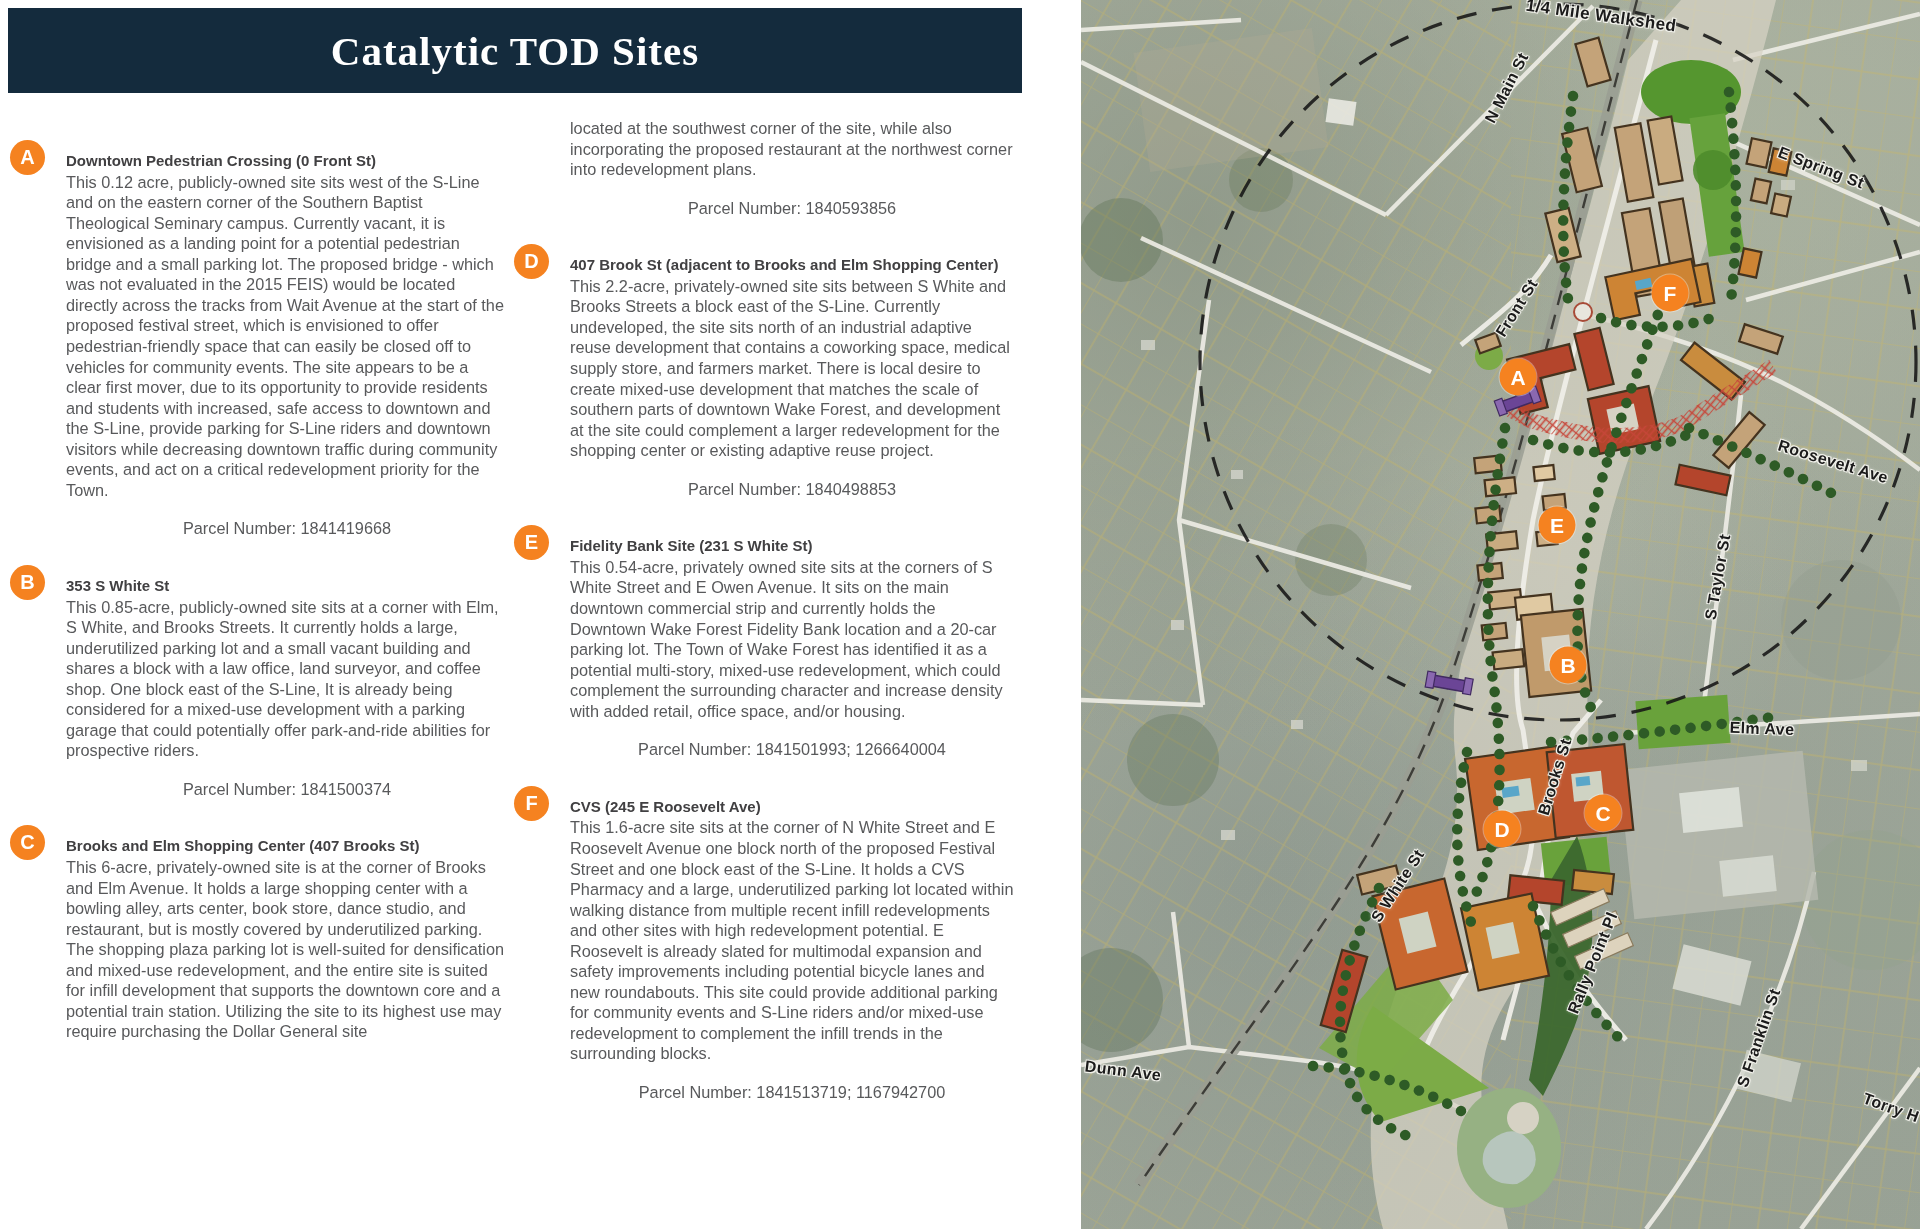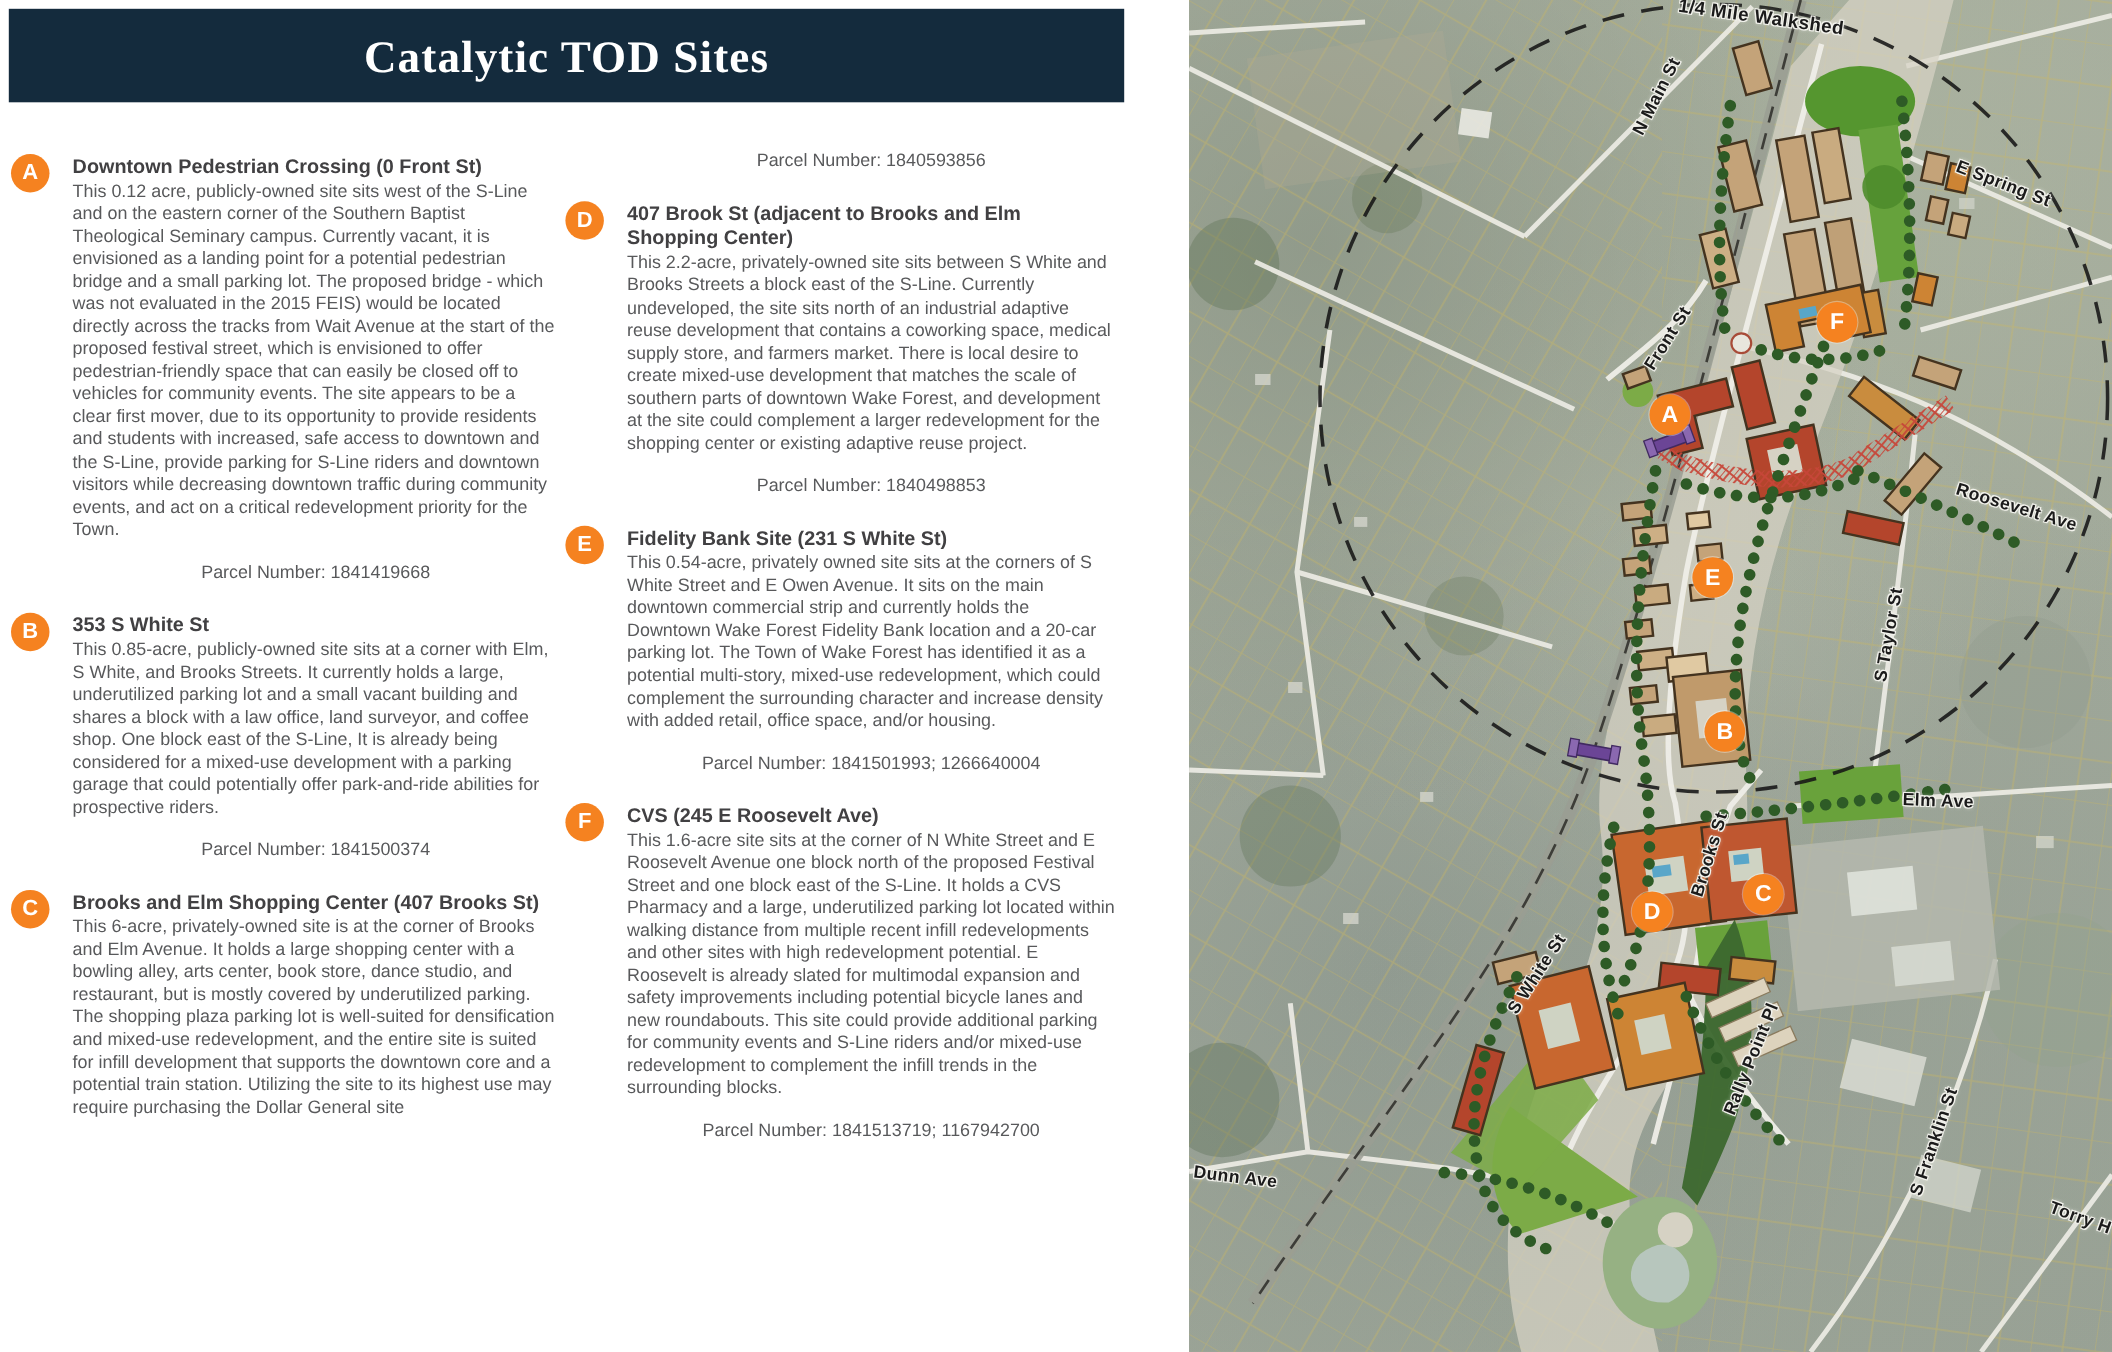--- a/index.html
+++ b/index.html
@@ -12,21 +12,21 @@
   .col{position:absolute;top:118px;}
   .col1{left:10px;width:498px;}
   .col2{left:514px;width:500px;}
   .intro h2{margin:0 0 2px 0;font-size:17px;color:#414042;font-weight:700;}
   .intro p{margin:0;font-size:16.3px;line-height:1.26;}
   .site{display:flex;margin-top:22px;}
   .badgecol{width:56px;flex:0 0 56px;}
   .badge{width:35px;height:35px;border-radius:50%;background:#f58220;color:#fff;
        font-weight:700;font-size:20px;display:flex;align-items:center;justify-content:center;}
   .stext{flex:1;min-width:0;}
-  .stext h3{margin:0 0 1px 0;font-size:18px;line-height:1.25;color:#414042;font-weight:700;}
+  .stext h3{margin:12px 0 1px 0;font-size:15px;line-height:1.25;color:#414042;font-weight:700;}
   .stext p{margin:0;font-size:16.3px;line-height:1.26;}
   .parcel{text-align:center;margin:18px 0 4px 0 !important;}
   .cont{display:flex;}
   .map{position:absolute;left:1081px;top:0;width:839px;height:1229px;overflow:hidden;
        background-color:#a5ab9d;
        background-image:
          radial-gradient(circle at 14% 18%, rgba(133,144,128,.65), transparent 42%),
          radial-gradient(circle at 82% 12%, rgba(172,180,160,.55), transparent 36%),
          radial-gradient(circle at 72% 74%, rgba(148,158,148,.55), transparent 46%),
          radial-gradient(circle at 22% 72%, rgba(130,142,136,.5), transparent 42%),
@@ -79,20 +79,21 @@
       <h3>Brooks and Elm Shopping Center (407 Brooks St)</h3>
       <p>This 6-acre, privately-owned site is at the corner of Brooks and Elm Avenue. It holds a large shopping center with a bowling alley, arts center, book store, dance studio, and restaurant, but is mostly covered by underutilized parking. The shopping plaza parking lot is well-suited for densification and mixed-use redevelopment, and the entire site is suited for infill development that supports the downtown core and a potential train station. Utilizing the site to its highest use may require purchasing the Dollar General site</p>
     </div>
   </article>
 </div>
 
 <div class="col col2">
   <div class="cont">
     <div class="badgecol"></div>
     <div class="stext">
+      <p>located at the southwest corner of the site, while also incorporating the proposed restaurant at the northwest corner into redevelopment plans.</p>
       <p class="parcel">Parcel Number: 1840593856</p>
     </div>
   </div>
 
   <article class="site">
     <div class="badgecol">
         <div class="badge">D</div>
       </div>
     <div class="stext">
       <h3>407 Brook St (adjacent to Brooks and Elm Shopping Center)</h3>

